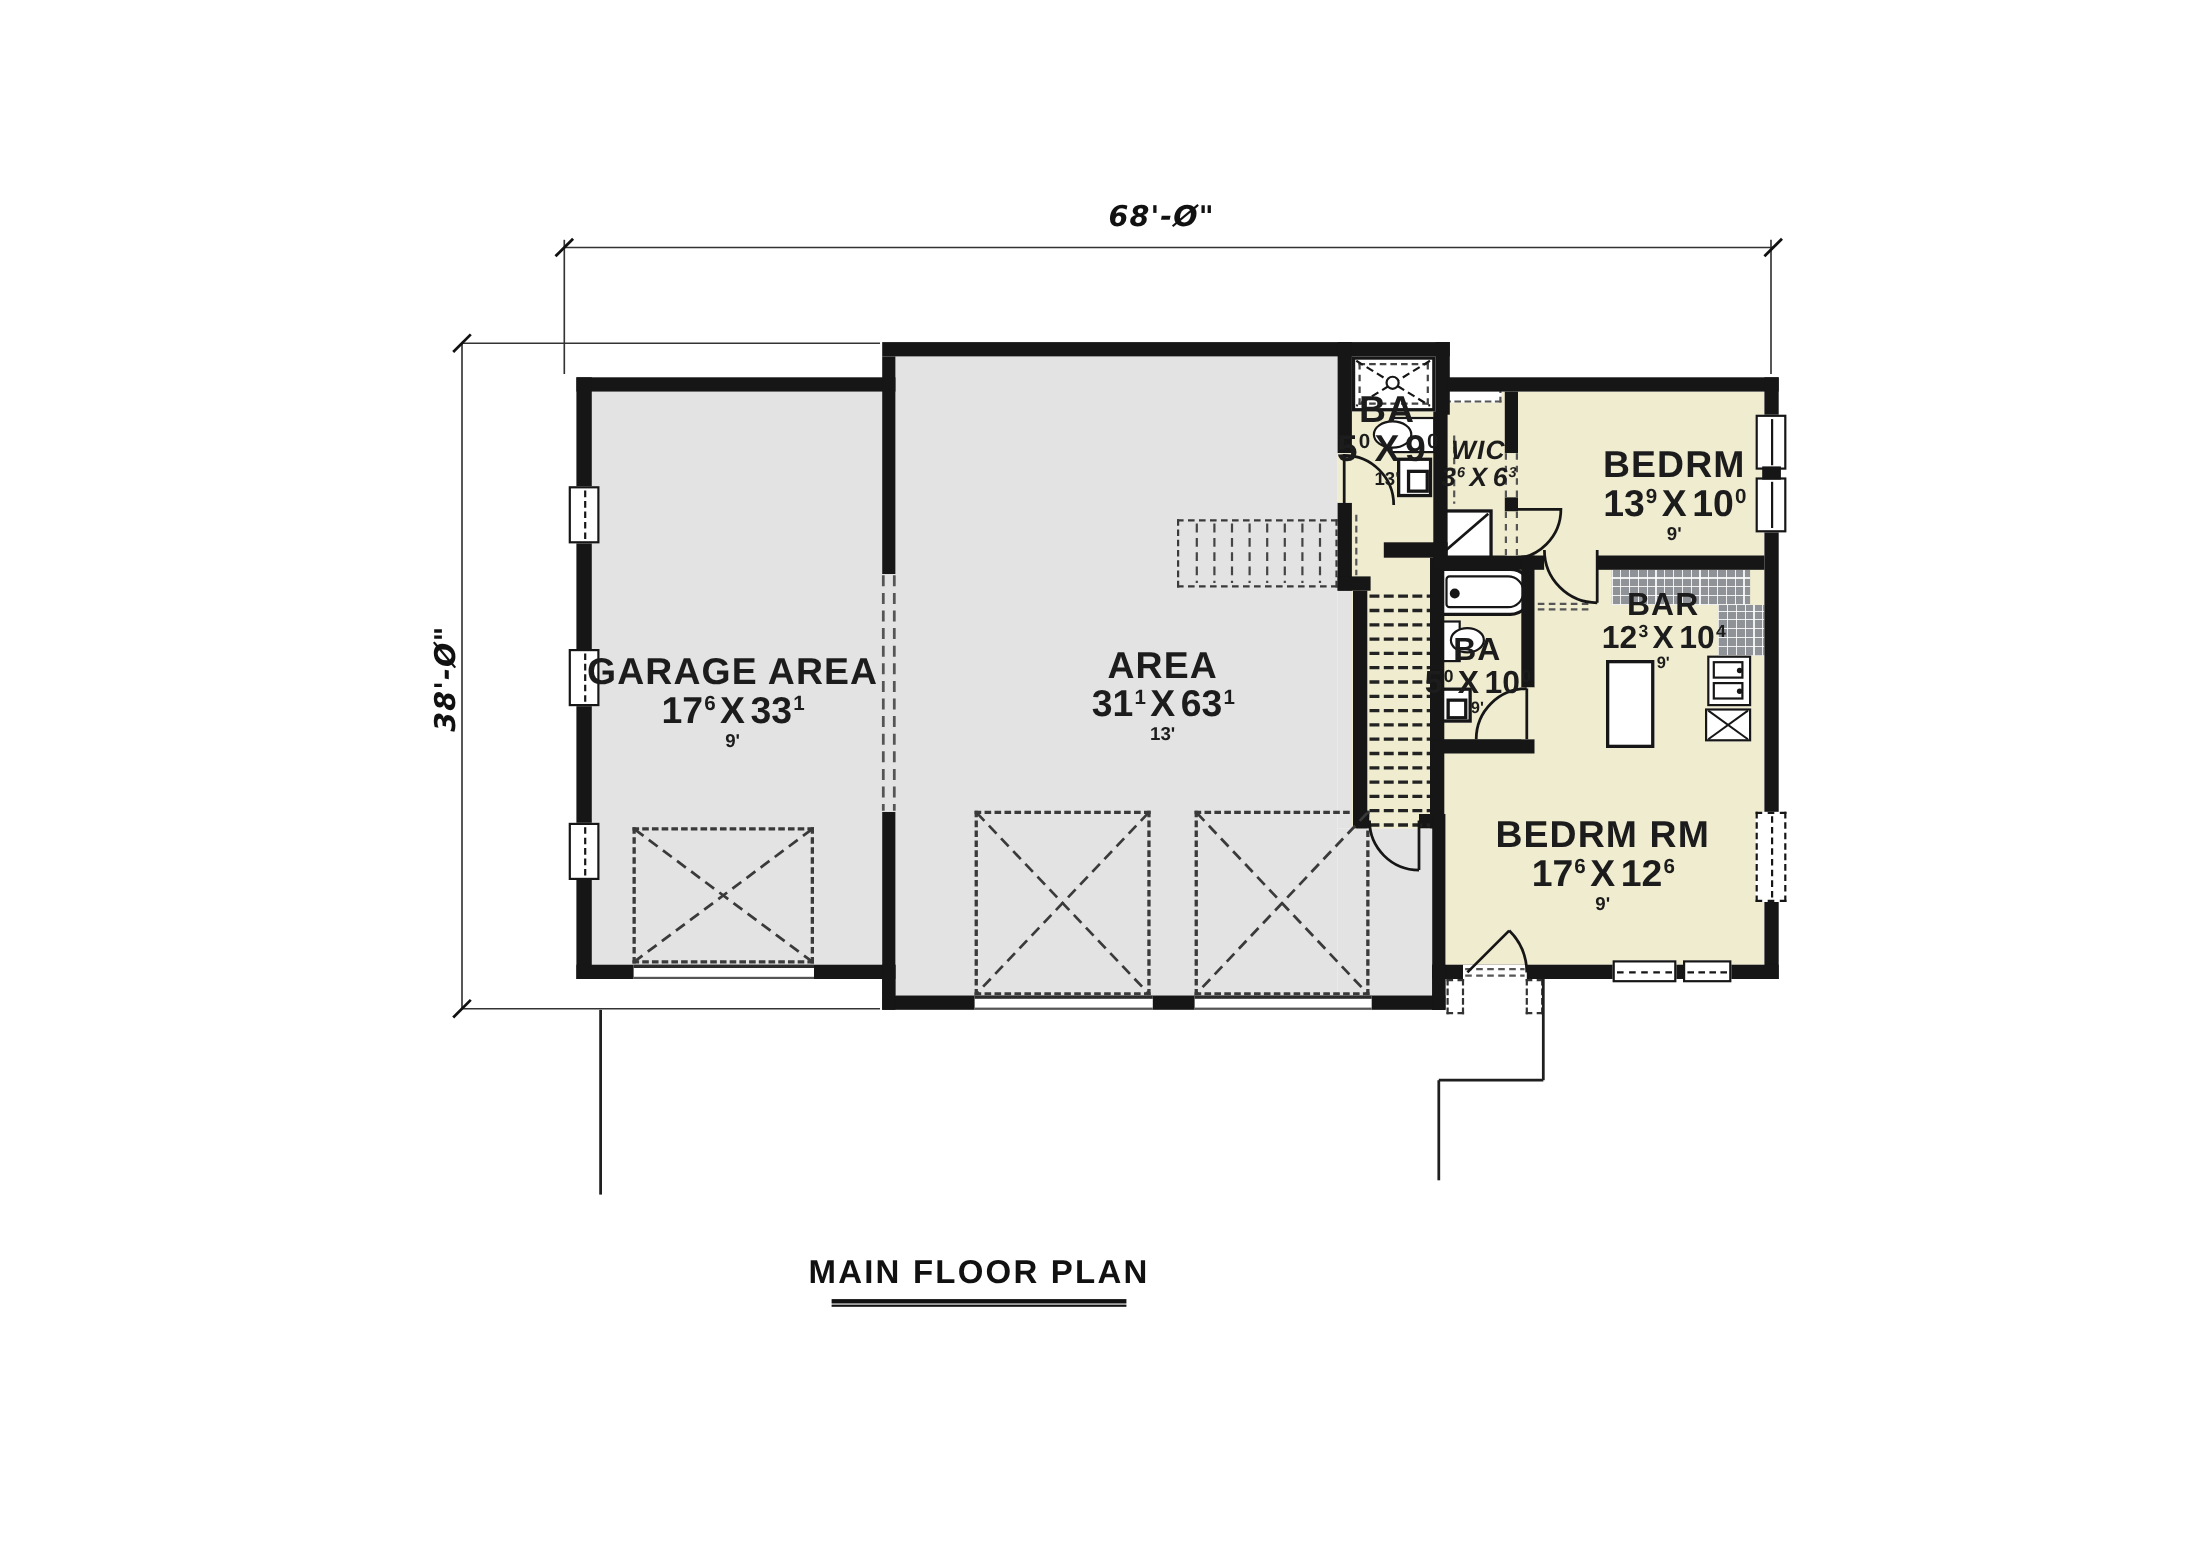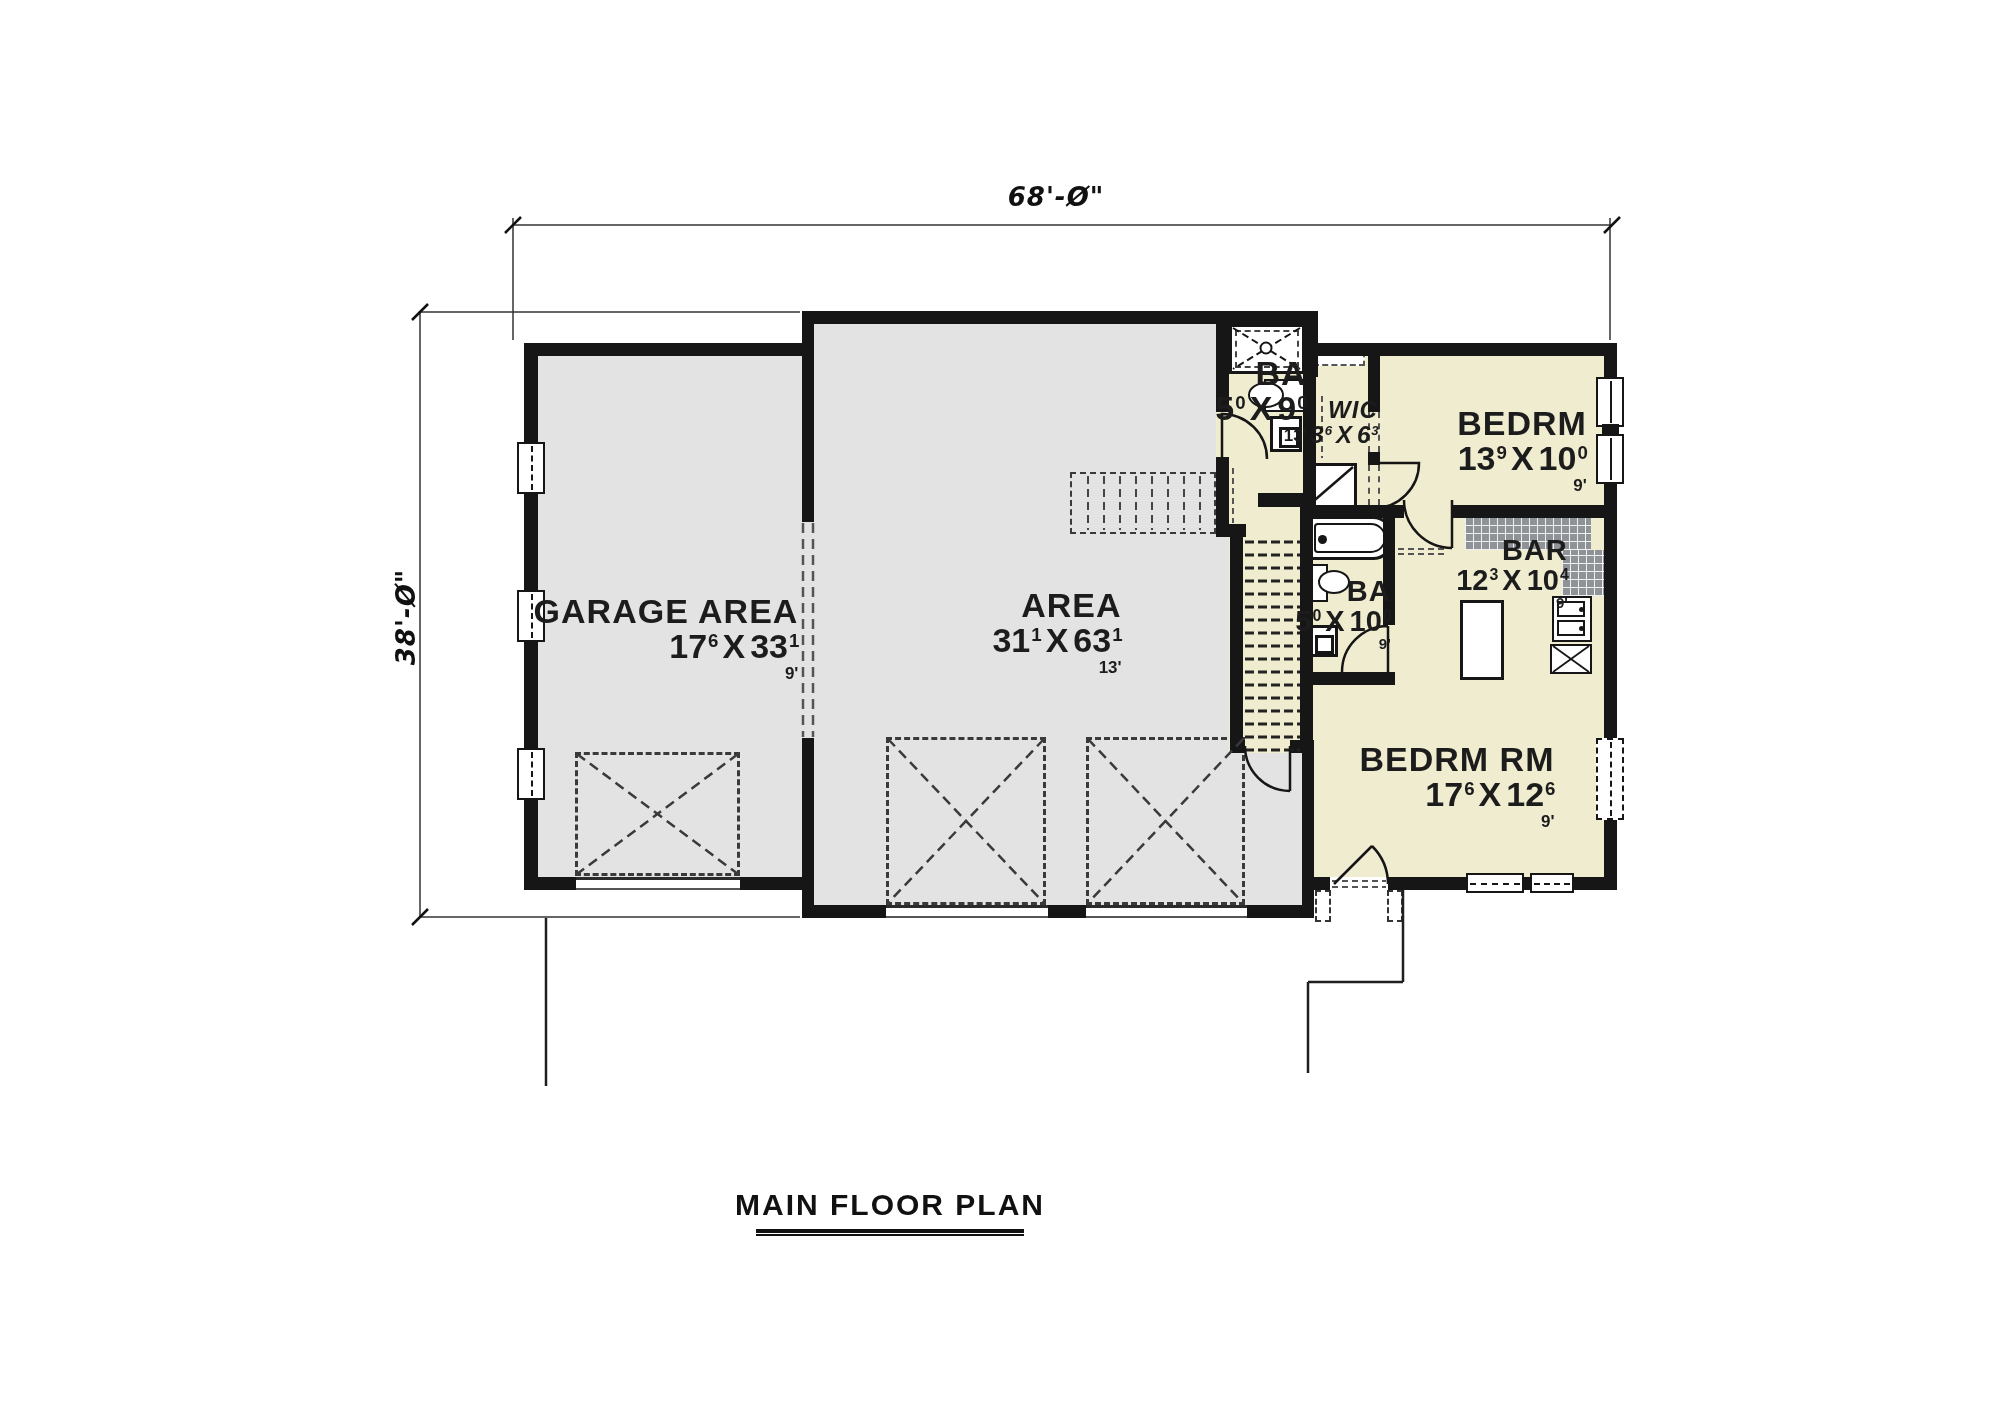--- a/index.html
+++ b/index.html
@@ -15,33 +15,33 @@
   .wline-v{position:absolute;left:50%;top:2px;bottom:2px;width:0;border-left:2px solid #161616;}
   .wline-v.dash{border-left-style:dashed;}
   .wline-h{position:absolute;top:50%;left:2px;right:2px;height:0;border-top:2px dashed #161616;}
   .fixture{position:absolute;background:#fff;border:2px solid #161616;box-sizing:border-box;}
   .fixture.b3{border-width:3px;}
   .dashedbox{position:absolute;border:2px dashed #3a3a3a;box-sizing:border-box;}
   .dashedbox.thick{border-width:3px;}
   .counter{position:absolute;background:#8f9296;
      background-image:repeating-linear-gradient(0deg,rgba(255,255,255,.85) 0 1px,transparent 1px 8px),
                       repeating-linear-gradient(90deg,rgba(255,255,255,.85) 0 1px,transparent 1px 8px);}
-  .roomlabel{position:absolute;transform:translateX(-50%);text-align:right;color:#1c1c1c;
+  .roomlabel{position:absolute;transform:translateX(-50%);text-align:center;color:#1c1c1c;
              font-weight:700;line-height:1.04;white-space:nowrap;z-index:40;}
   .rl-name{letter-spacing:1px;}
   .sup{display:inline-block;font-size:55%;transform:translateY(-58%);margin-left:1px;margin-right:-1px;}
   .xsep{margin:0 5px;}
   .size-lg .rl-name,.size-lg .rl-dim{font-size:34px;}
   .size-lg .rl-ceil{font-size:17px;}
   .size-md .rl-name,.size-md .rl-dim{font-size:29px;}
   .size-md .rl-ceil{font-size:15px;}
   .size-sm .rl-name,.size-sm .rl-dim{font-size:24px;}
   .dimlabel{position:absolute;font-style:italic;font-weight:700;font-size:26px;
             font-family:"DejaVu Sans",sans-serif;color:#111;letter-spacing:1px;white-space:nowrap;z-index:40;}
-  #title-block{position:absolute;left:890px;top:1140px;transform:translateX(-50%);text-align:center;z-index:40;margin-top:48px;}
+  #title-block{position:absolute;left:890px;top:1140px;transform:translateX(-50%);text-align:center;z-index:40;}
   .title-text{font-weight:700;font-size:30px;letter-spacing:2px;color:#111;white-space:nowrap;}
   .title-underline{margin:7px auto 0;width:268px;height:7px;border-top:4px solid #111;border-bottom:2px solid #111;box-sizing:border-box;}
   svg.overlay{position:absolute;left:0;top:0;z-index:30;pointer-events:none;}
   .z1{z-index:1}.z2{z-index:5}.z3{z-index:10}.z4{z-index:20}
 </style>
 </head>
 <body>
 
 <div id="canvas">
 

